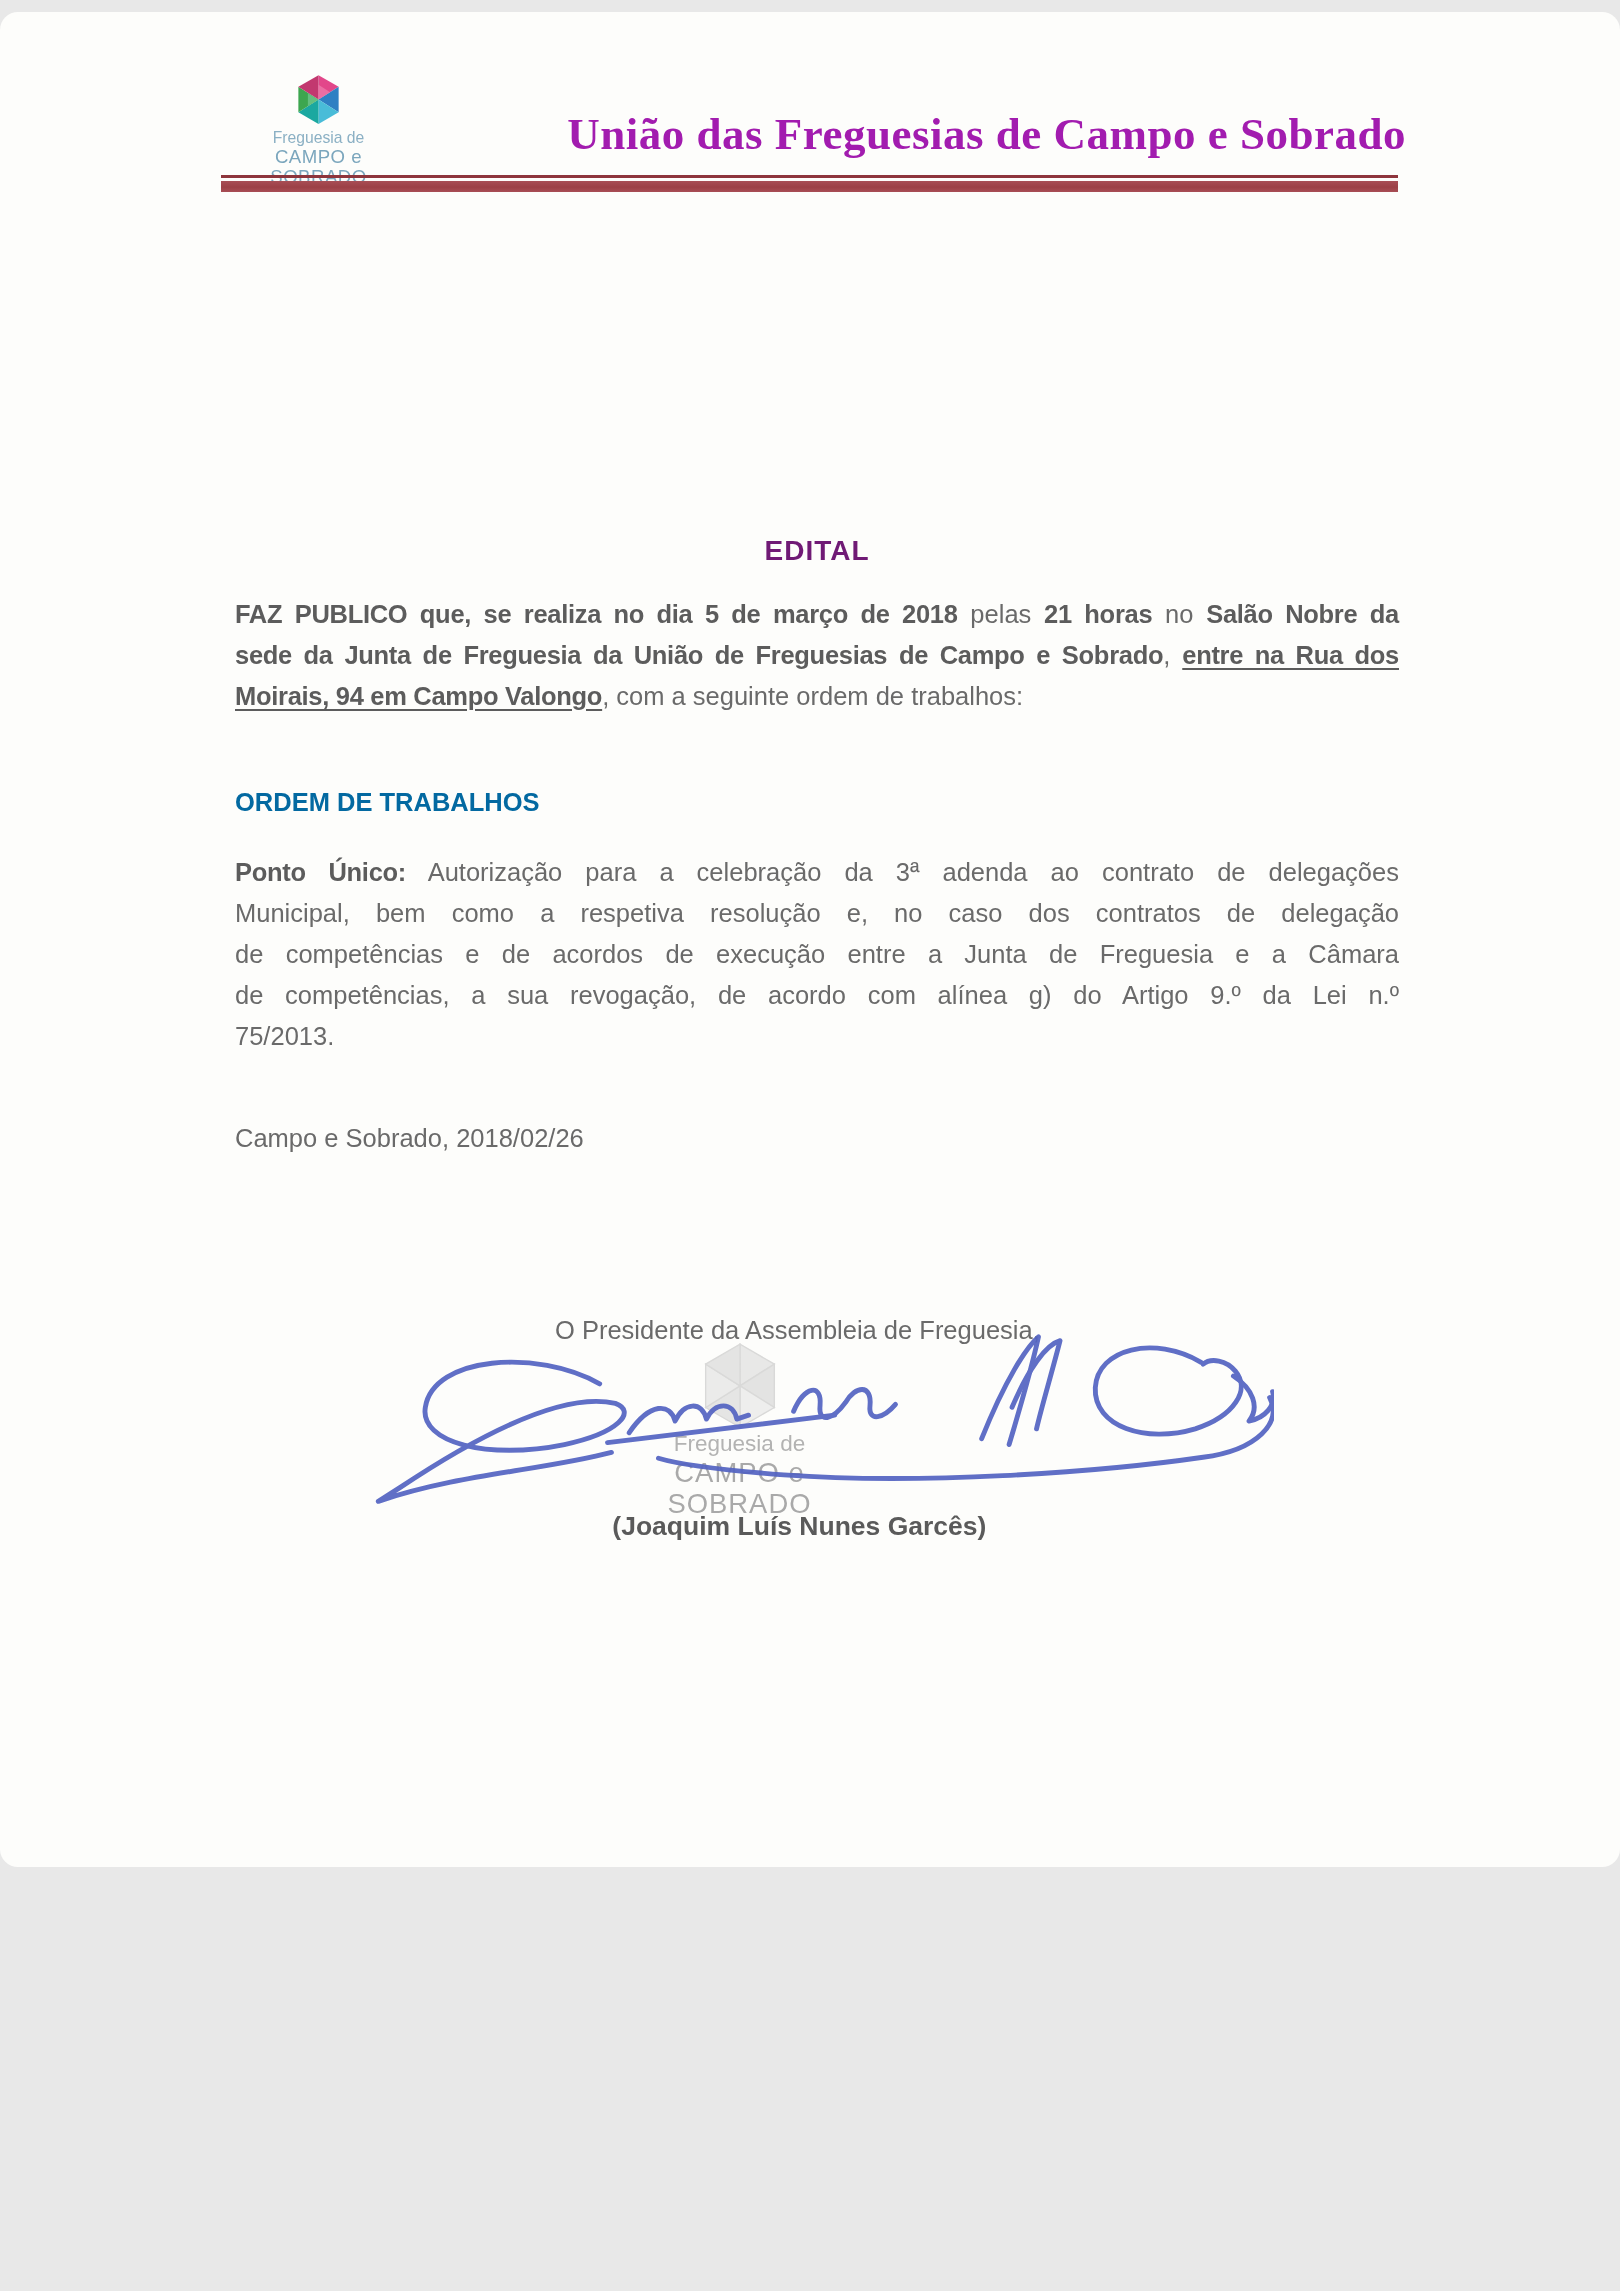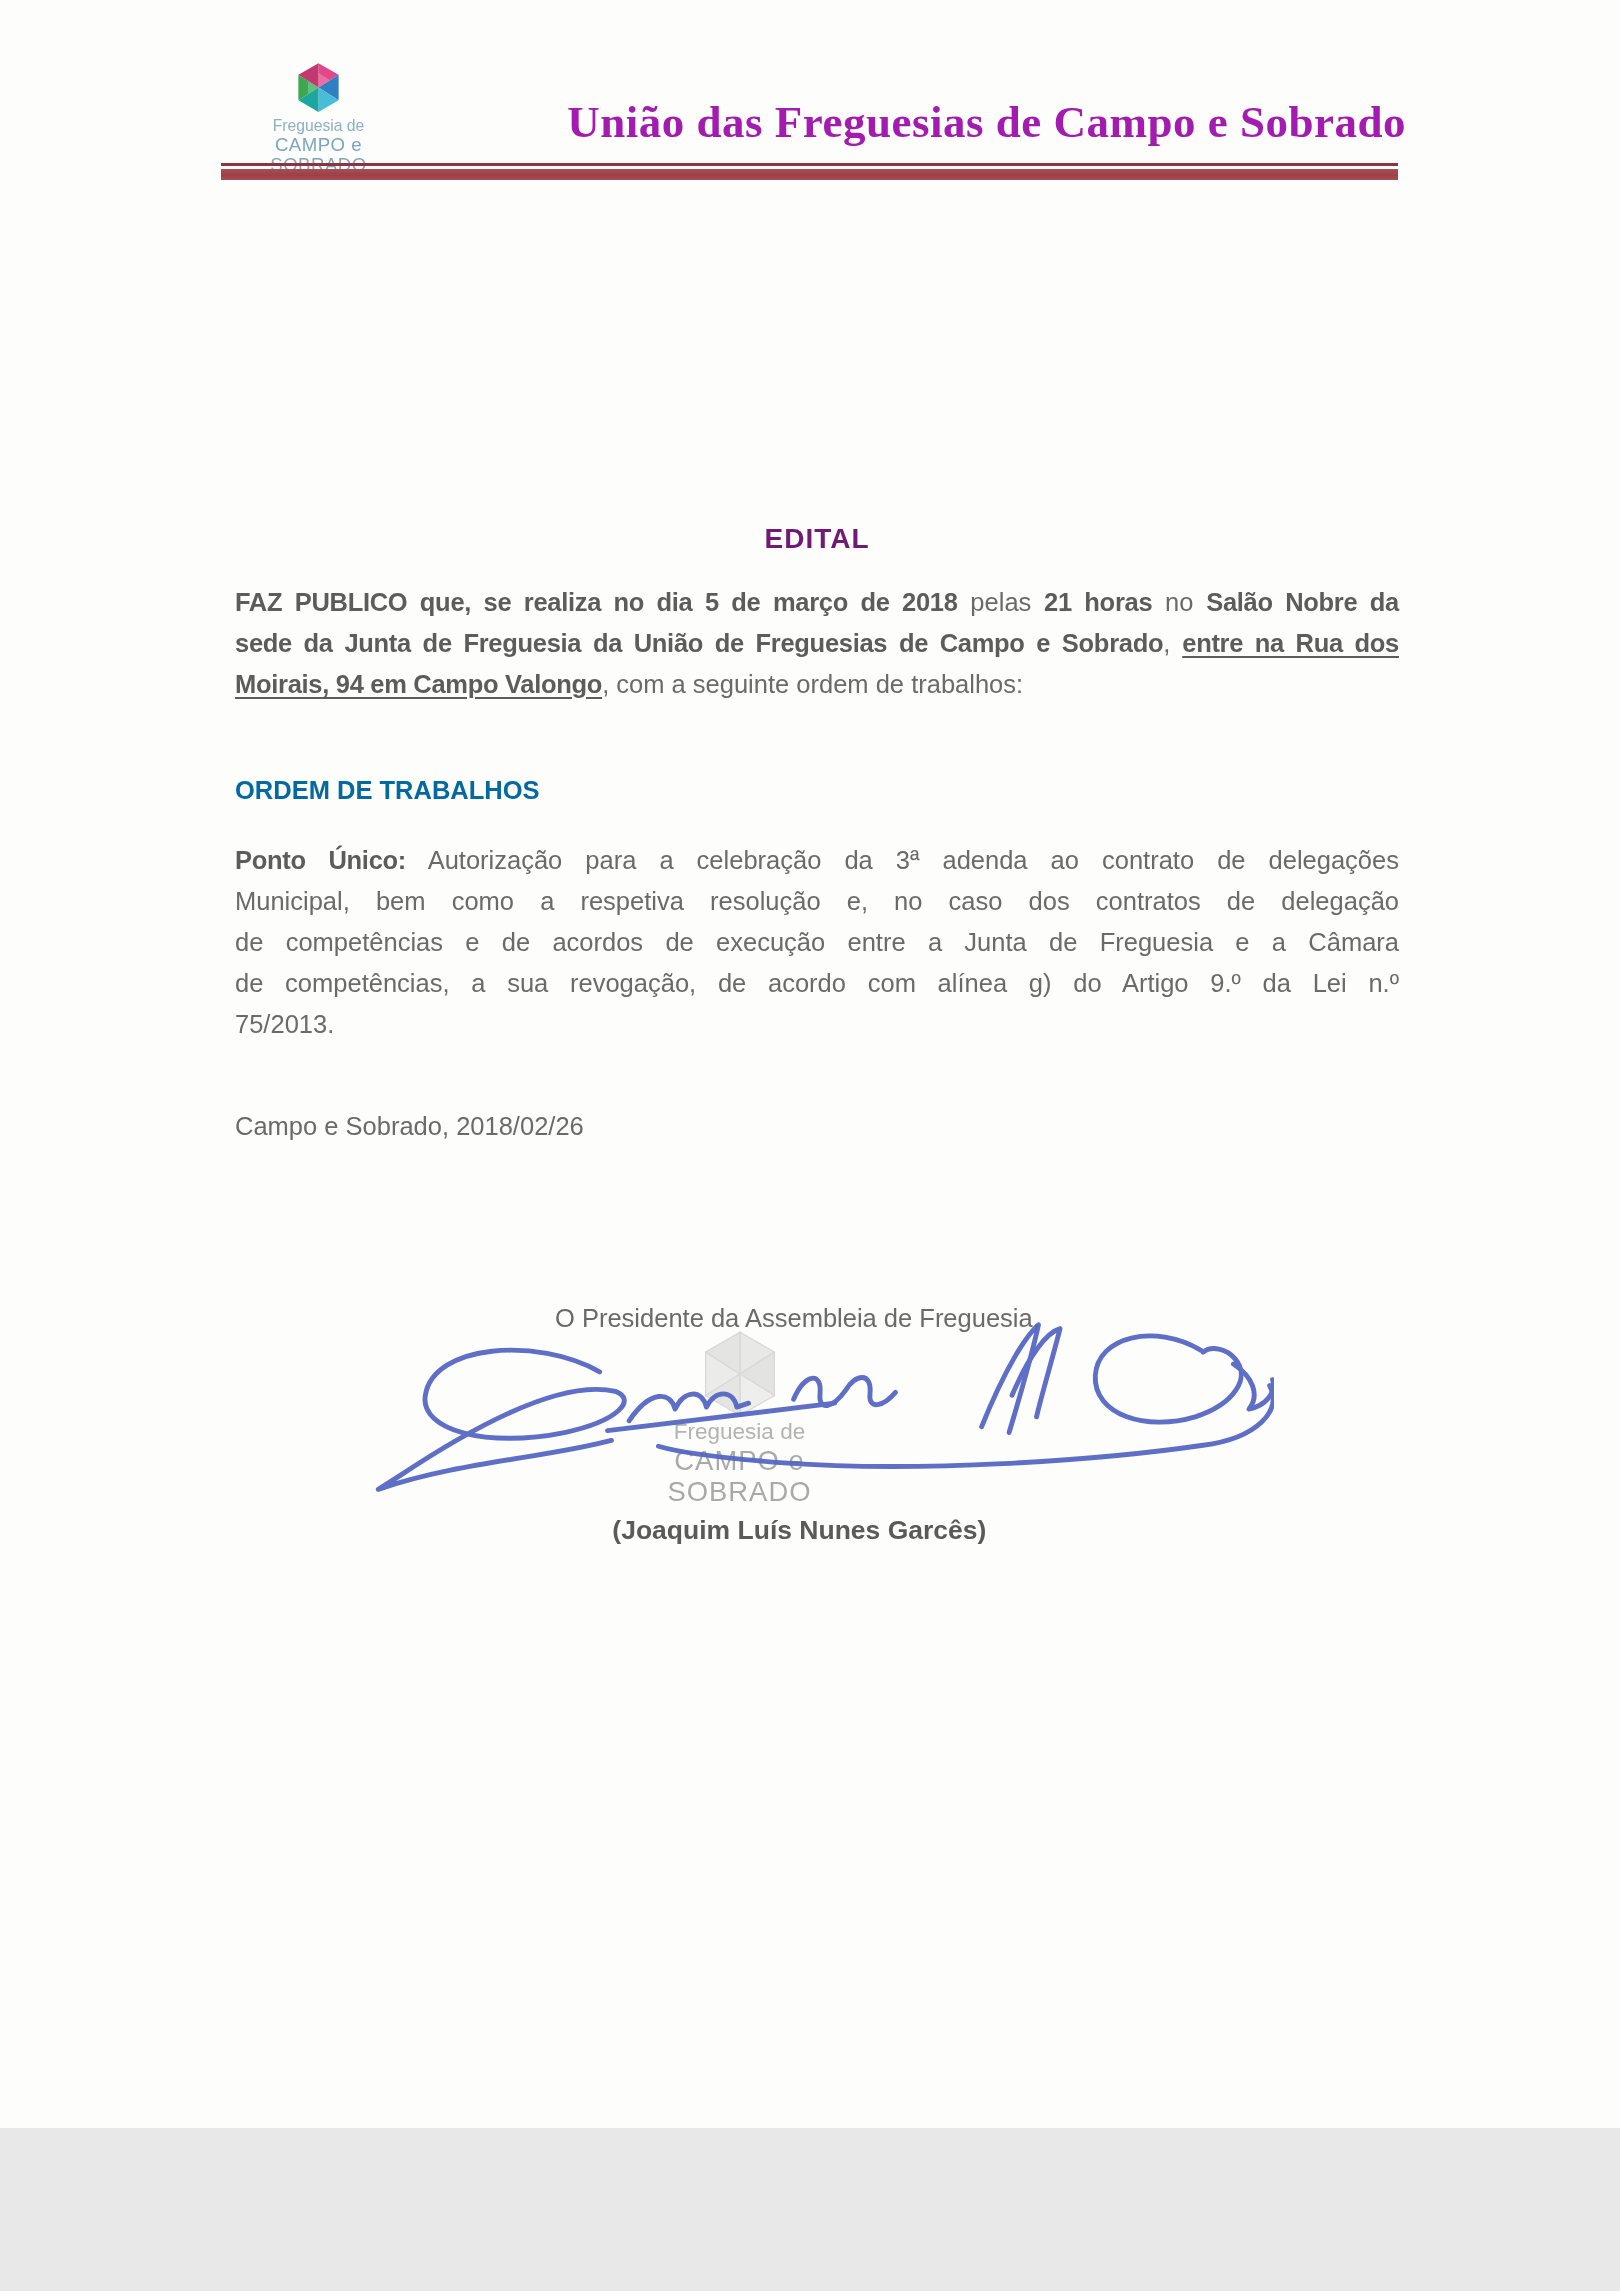--- a/index.html
+++ b/index.html
@@ -1,19 +1,19 @@
 <!DOCTYPE html>
 <html><head>
 <meta charset="utf-8">
 <style>
   html,body { margin:0; padding:0; background:#e8e8e8; }
   .page {
-    position:relative; width:1620px; height:2128px; margin:0 auto;
+    position:relative; width:1620px; height:1855px; margin:12px auto;
     background:#fdfdfb; overflow:hidden;
-    font-family:"Liberation Sans", sans-serif; color:#6a6a6a;
+    font-family:"Liberation Sans", sans-serif; color:#6a6a6a;border-radius:18px;
   }
 
   
   .logo-block { position:absolute; left:240px; top:57px; width:157px; text-align:center; }
   .logo-cube  { width:53px; height:59px; margin:0 auto 2px auto; display:block; }
   .logo-cap1  { font-size:15.7px; line-height:16.7px; color:#8bb0c4; }
   .logo-cap2  { font-size:18.6px; line-height:20.6px; color:#7ba6bd; letter-spacing:0.5px; }
 
   .page-title {
     position:absolute; right:214px; top:96px;
@@ -48,21 +48,21 @@
   .presid-line { margin-top:151px; text-align:center; transform:translateX(-19.6px); }
   .sig-block   { position:relative; height:221px; }
 
   .stamp { position:absolute; left:392px; top:-13.7px; width:225px; text-align:center; z-index:1; opacity:0.88; }
   .stamp-cube { width:98px; height:94px; margin:0 auto; display:block; opacity:0.55; }
   .stamp-l1 { font-size:22.5px; line-height:26.5px; color:#a9a9a9; }
   .stamp-l2 { font-size:27.4px; line-height:31px; color:#9e9e9e; letter-spacing:1px; }
 
   .ink { position:absolute; left:137px; top:-23.5px; z-index:2; }
 
-  .name-line { position:absolute; left:0; right:0; top:171px; z-index:3; text-align:center;
+  .name-line { position:absolute; left:0; right:0; top:155px; z-index:3; text-align:center;
                font-weight:700; font-size:26.5px; color:#5a5a5a; transform:translateX(-17.6px); }
 </style>
 </head>
 <body>
 
 <div class="page">
 
   <div class="logo-block">
     <svg class="logo-cube" viewBox="0 0 100 104">
       <polygon points="50,54 50,8 88,30" fill="#e2478a"></polygon>

